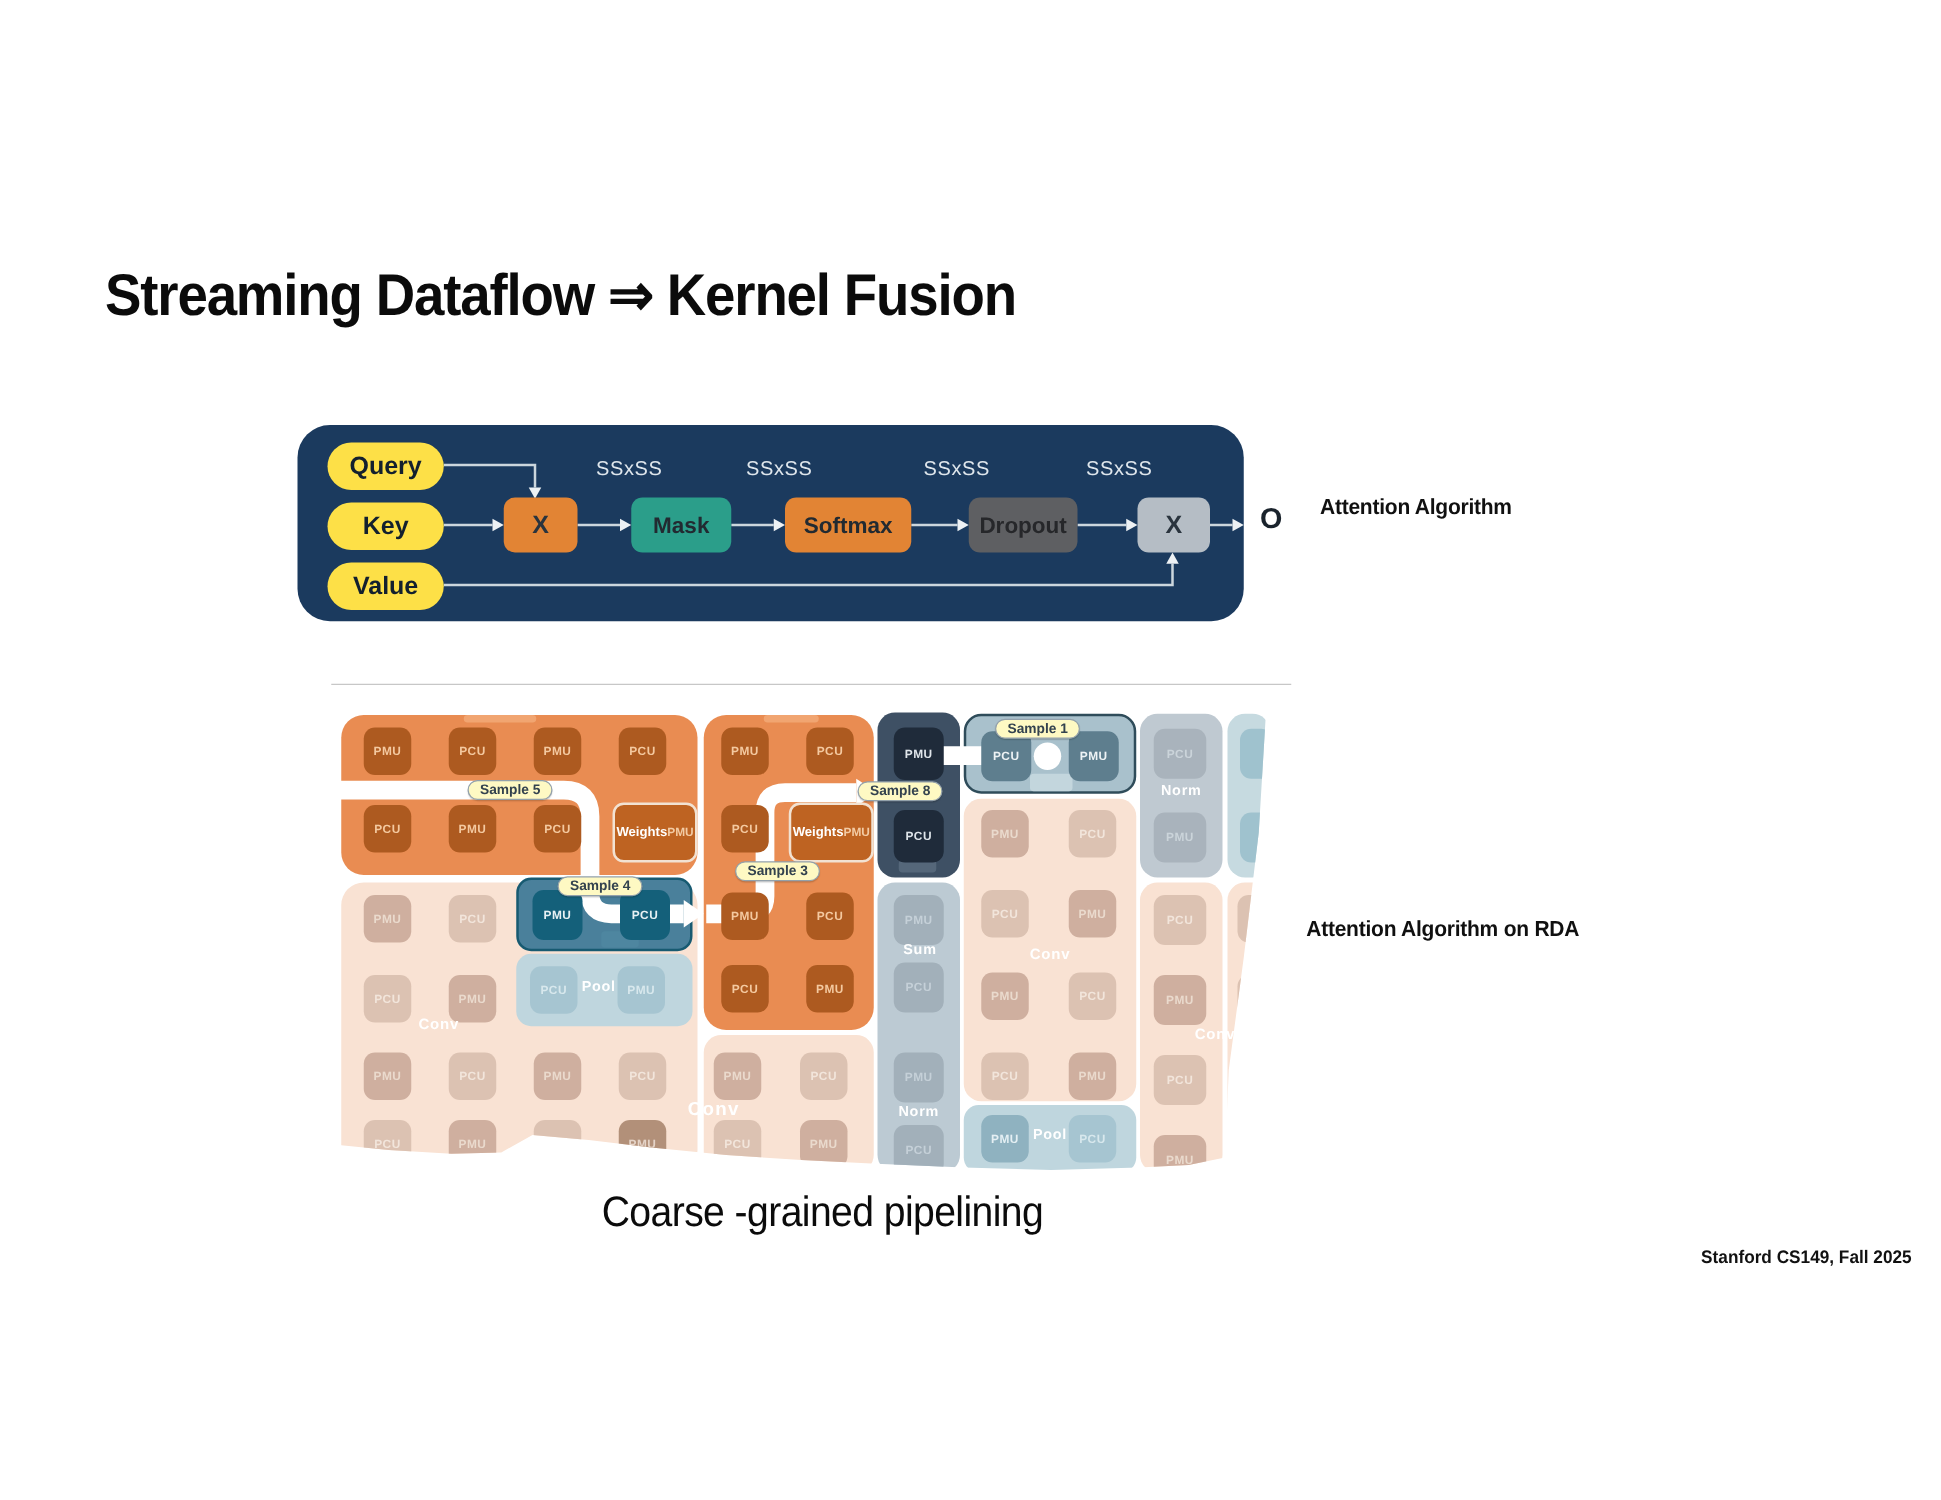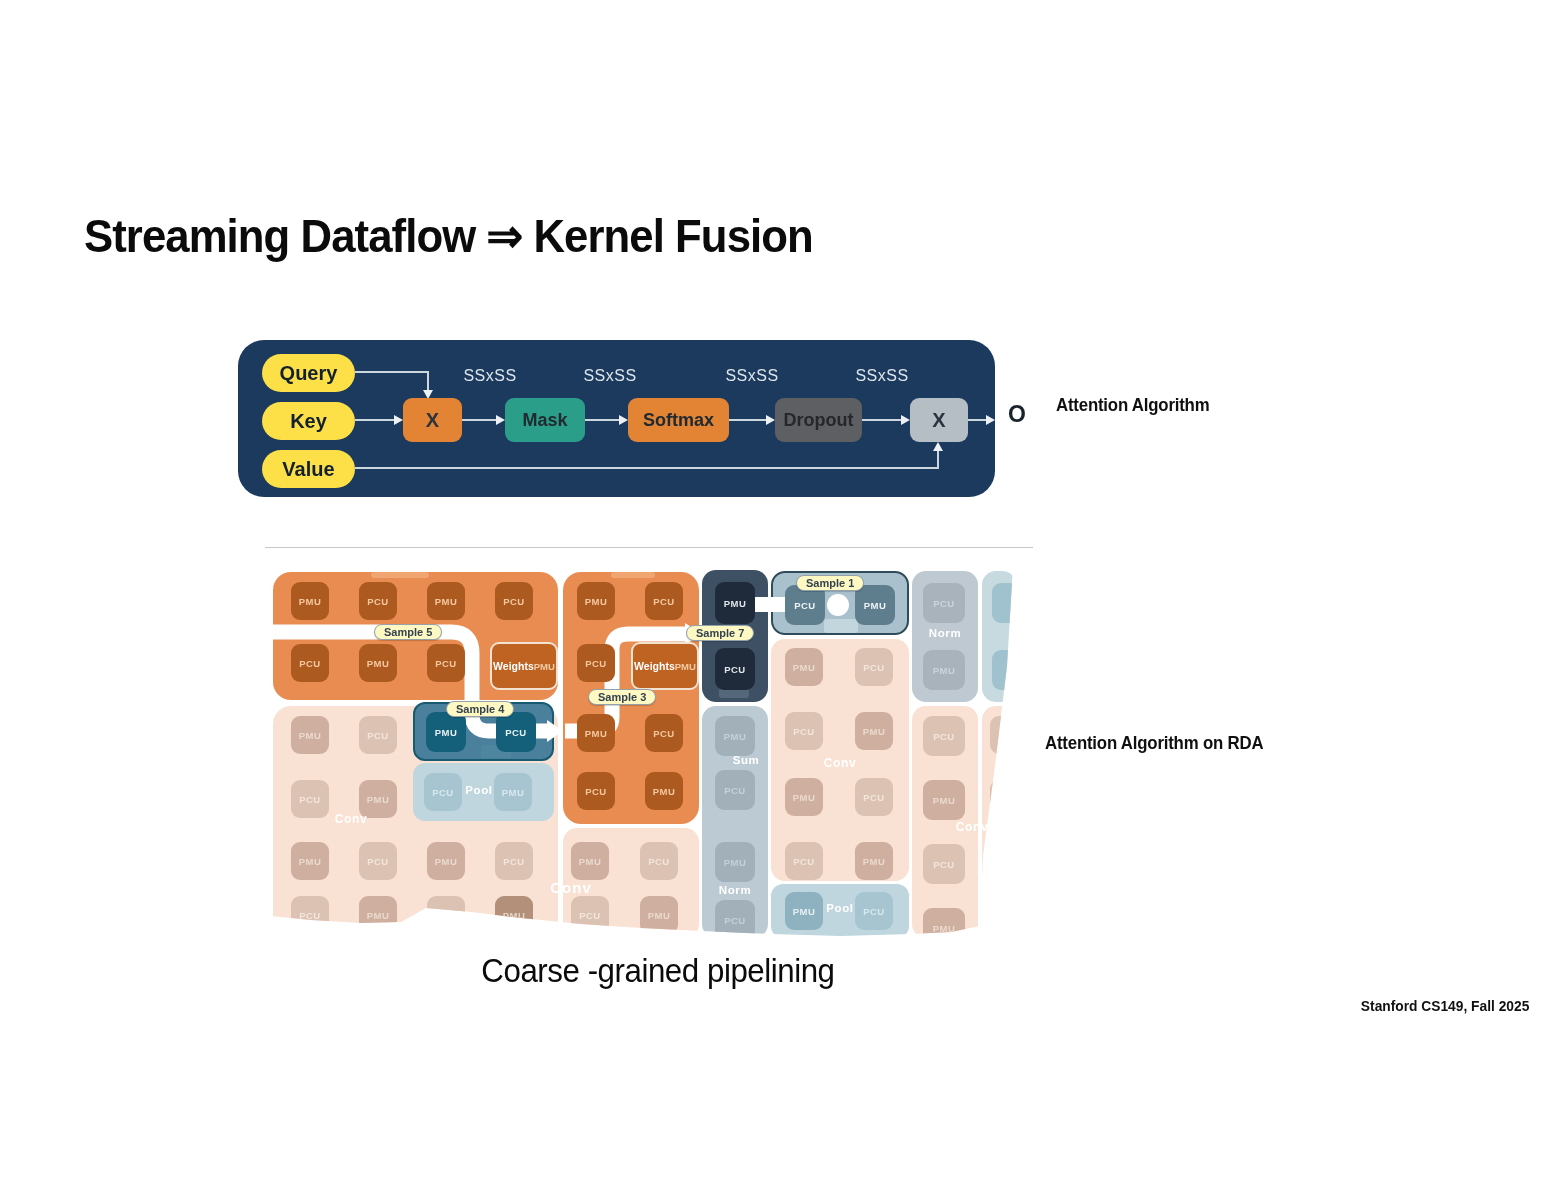--- a/index.html
+++ b/index.html
@@ -19,21 +19,21 @@
           transform:scaleX(.95);transform-origin:right center;white-space:nowrap}
   .divider{position:absolute;left:265px;top:547px;width:768px;height:1px;background:#c7c7c7}
 
   
   .attn{position:absolute;left:238px;top:340px;width:820px;height:160px}
   .attn-bg{position:absolute;left:0;top:0;width:757px;height:157px;background:#1b3a5e;border-radius:26px}
   .qkv{position:absolute;left:24px;width:93px;height:38px;background:#fde047;border-radius:19px;
        display:flex;align-items:center;justify-content:center;font-size:20px;font-weight:700;color:#13202e}
   .stage{position:absolute;top:58px;height:44px;border-radius:9px;display:flex;align-items:center;
          justify-content:center;font-size:18px;font-weight:700;color:#222a31}
-  .ssxss{position:absolute;top:27px;width:80px;text-align:center;font-size:16px;color:#dfe6ec;letter-spacing:.5px}
+  .ssxss{position:absolute;top:27px;width:80px;text-align:right;font-size:16px;color:#dfe6ec;letter-spacing:.5px}
   .o-out{position:absolute;left:762px;top:61px;width:34px;text-align:center;font-size:23px;
          font-weight:700;color:#1a232c}
 
   
   .rda{position:absolute;left:271px;top:566px;width:742px;height:374px;
        clip-path:polygon(0 0,742px 0,736px 100px,724px 200px,712px 290px,709px 360px,
        680px 366px,640px 368px,570px 370px,500px 368px,430px 365px,370px 362px,310px 358px,
        250px 352px,200px 346px,155px 342px,130px 356px,90px 357px,40px 354px,0 350px)}
   .blk{position:absolute;border-radius:18px}
   .cell{position:absolute;width:38px;height:38px;border-radius:9px;display:flex;align-items:center;
@@ -136,21 +136,21 @@
   <div class="blk" style="left:292px;top:262px;width:136px;height:110px;background:#f9e2d3;border-radius:14px">
     <div class="cell c-tanA" style="left:8px;top:14px">PMU</div>
     <div class="cell c-tanB" style="left:77px;top:14px">PCU</div>
     <div class="cell c-tanB" style="left:8px;top:68px">PCU</div>
     <div class="cell c-tanA" style="left:77px;top:68px">PMU</div>
   </div>
   <div class="rlabel" style="left:240px;top:313px;width:120px;font-size:15px;letter-spacing:1px">Conv</div>
 
   <div class="blk" style="left:431px;top:140px;width:66px;height:232px;background:#bccad3;border-radius:14px">
     <div class="cell c-mid" style="left:13px;top:10px;width:40px;height:40px">PMU</div>
-    <div class="rlabel" style="left:10px;top:48px;width:68px">Sum</div>
+    <div class="rlabel" style="left:0;top:48px;width:68px">Sum</div>
     <div class="cell c-mid" style="left:13px;top:64px;width:40px;height:40px">PCU</div>
     <div class="cell c-mid" style="left:13px;top:136px;width:40px;height:40px">PMU</div>
     <div class="rlabel" style="left:0;top:178px;width:66px">Norm</div>
     <div class="cell c-mid" style="left:13px;top:194px;width:40px;height:40px">PCU</div>
   </div>
 
   <div class="blk" style="left:500px;top:73px;width:138px;height:242px;background:#f9e2d3;border-radius:14px">
     <div class="cell c-tanA" style="left:14px;top:9px">PMU</div>
     <div class="cell c-tanB" style="left:84px;top:9px">PCU</div>
     <div class="cell c-tanB" style="left:14px;top:73px">PCU</div>
@@ -257,21 +257,21 @@
     <g fill="#ffffff">
       <polygon points="276,154 276,176 292,165"></polygon>
       <polygon points="414,57 414,79 431,68"></polygon>
       <rect x="479" y="31" width="38" height="15"></rect>
     </g>
   </svg>
 
   <div class="pill" style="left:103px;top:58px">Sample 5</div>
   <div class="pill" style="left:175px;top:135px">Sample 4</div>
   <div class="pill" style="left:317px;top:123px">Sample 3</div>
-  <div class="pill" style="left:415px;top:59px">Sample 7</div>
+  <div class="pill" style="left:415px;top:59px">Sample 8</div>
   <div class="pill" style="left:525px;top:9px">Sample 1</div>
 </div>
 
 <div class="side-label" style="left:1045px;top:733px">Attention Algorithm on RDA</div>
 
 <div class="caption">
   <span>Coarse -grained pipelining</span>
 </div>
 
 <div class="footer">Stanford CS149, Fall 2025</div>

